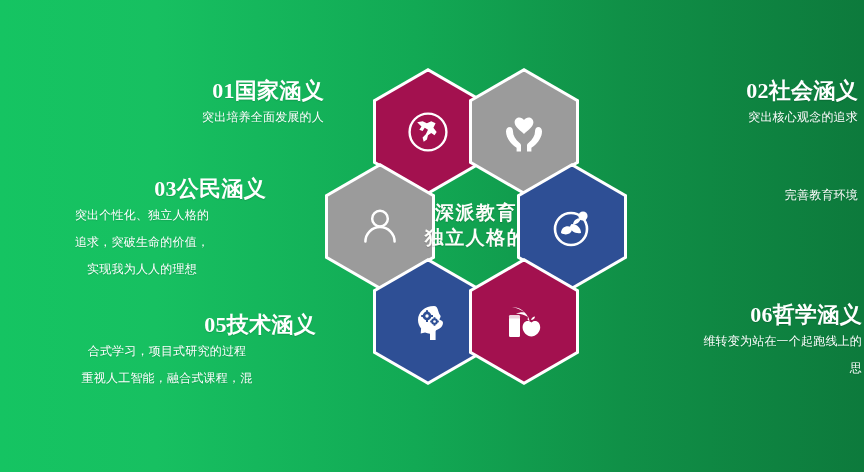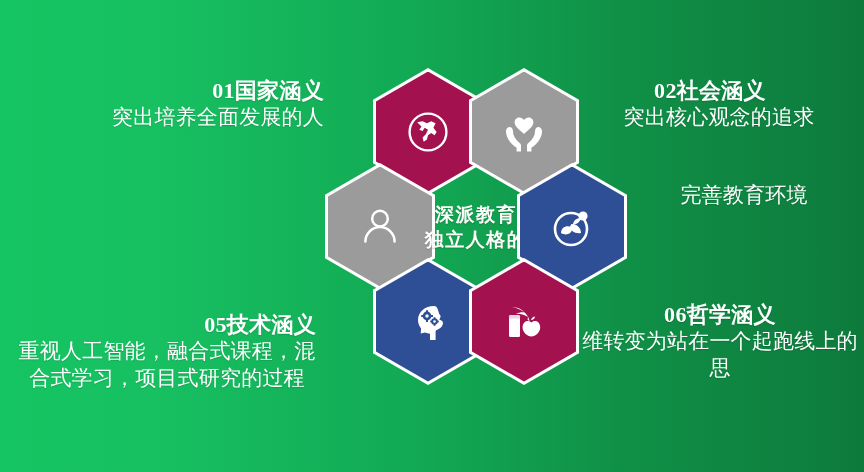--- a/index.html
+++ b/index.html
@@ -51,21 +51,21 @@
   .hex-c  { left: 138px; top: 95px;  }
   .hex-mr { left: 234px; top: 95px;  }
   .hex-bl { left: 90px;  top: 190px; }
   .hex-br { left: 186px; top: 190px; }
 
   .hex .hex-inner svg { display: block; }
 
   
   .center-label {
     color: #fdfdfa;
-    font-family: Liberation Sans, sans-serif;
+    font-family: Liberation Mono, monospace;
     font-weight: bold;
     font-size: 19px;
     line-height: 25px;
     text-align: center;
     letter-spacing: 1.5px;
     white-space: nowrap;
     text-shadow: 0 1px 1px rgba(0,0,0,0.18);
   }
 
   
@@ -76,27 +76,27 @@
     text-shadow: 0 1px 1px rgba(0,0,0,0.14);
   }
   .txt .head {
     font-weight: bold;
     font-size: 22px;
     line-height: 26px;
     letter-spacing: 0.3px;
     white-space: nowrap;
   }
   .txt .body {
-    font-size: 21px;
+    font-size: 12px;
     line-height: 27px;
     letter-spacing: 0.2px;
   }
 
   .t-right  { text-align: right; }
-  .t-left   { text-align: center;  }
+  .t-left   { text-align: right;  }
   .t-center { text-align: center; }
 
   
   #block-01 { left: 6px;   top: 78px;  width: 318px; }
   #block-02 { left: 562px; top: 78px;  width: 296px; }
   #block-03 { left: 2px;   top: 176px; width: 280px; }
   #block-04 { left: 624px; top: 182px; width: 234px; }
   #block-05 { left: 2px;   top: 312px; width: 330px; }
   #block-06 { left: 578px; top: 302px; width: 284px; }
 
@@ -216,29 +216,35 @@
   <div class="txt t-right" id="block-01">
     <div class="head">01国家涵义</div>
     <div class="body">突出培养全面发展的人</div>
   </div>
 
   <div class="txt t-left" id="block-02">
     <div class="head">02社会涵义</div>
     <div class="body">突出核心观念的追求</div>
   </div>
 
+  <div class="txt t-center" id="block-03">
+    <div class="head t-right">03公民涵义</div>
+    <div class="body">突出个性化、独立人格的</div>
+    <div class="body">追求，突破生命的价值，</div>
+    <div class="body">实现我为人人的理想</div>
+  </div>
 
   <div class="txt t-left" id="block-04">
     <div class="body l2">完善教育环境</div>
   </div>
 
   <div class="txt t-center" id="block-05">
     <div class="head t-right">05技术涵义</div>
+    <div class="body">合式学习，项目式研究的过程</div>
     <div class="body">重视人工智能，融合式课程，混</div>
-    <div class="body">合式学习，项目式研究的过程</div>
   </div>
 
   <div class="txt t-left" id="block-06">
     <div class="head">06哲学涵义</div>
     <div class="body">维转变为站在一个起跑线上的</div>
     <div class="body">思</div>
   </div>
 
 </div>
 

